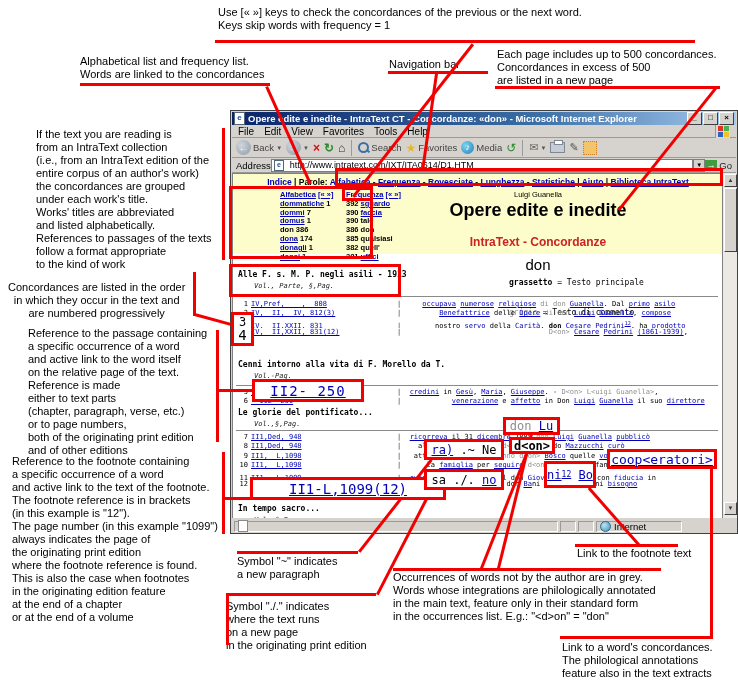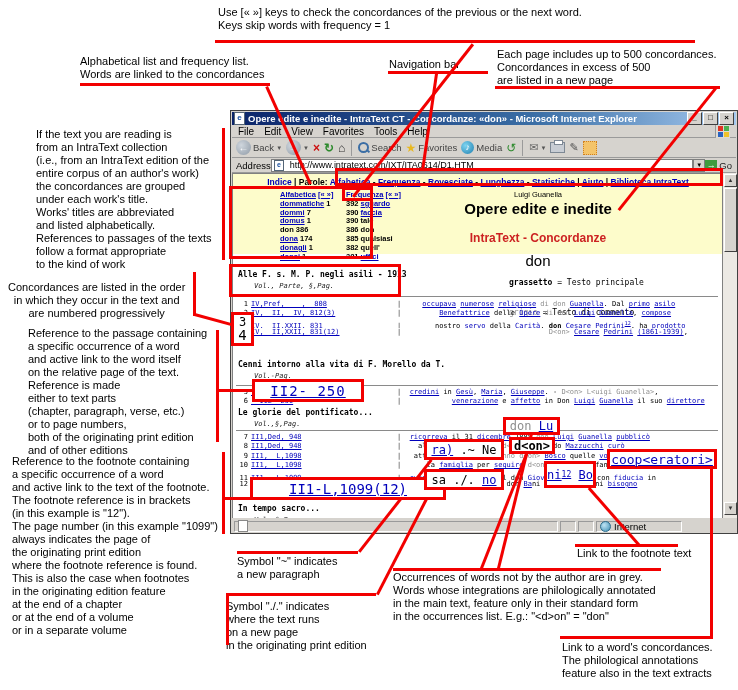--- a/index.html
+++ b/index.html
@@ -79,21 +79,21 @@
   .bd{font-weight:bold;}
   .gy{color:#8f8f8f;}
   .sup{font-size:5px;vertical-align:super;}
   .wordpanel{position:absolute;left:3px;top:17px;width:138px;font-size:7.5px;font-weight:bold;line-height:8.8px;
              white-space:nowrap;margin-left:44px;}
   .wcols{display:flex;}
   .wcol{width:66px;}
   .wcol.freqc{width:72px;}
   .headerblock{position:absolute;left:150px;top:16px;width:310px;text-align:center;}
   .hauthor{font-size:7.5px;}
-  .hwork{font-size:15px;font-weight:bold;margin-top:1px;}
+  .hwork{font-size:18px;font-weight:bold;margin-top:1px;}
   .hsub{font-size:12px;font-weight:bold;color:#cc2222;margin-top:14px;}
   .hkey{font-size:15px;margin-top:7px;}
   .legend{position:absolute;left:276px;top:84px;font-family:"DejaVu Sans Mono",monospace;font-size:8px;
           line-height:10px;white-space:pre;}
   .legend .gy{color:#9a9a9a;}
   .sect{position:absolute;font-family:"DejaVu Sans Mono",monospace;white-space:pre;}
   .stitle{font-size:8px;font-weight:bold;}
   .sfmt{font-size:7px;font-style:italic;color:#222;}
   .shr{position:absolute;left:3px;width:482px;border-top:1px solid #8a8a8a;height:0;}
   .rows{position:absolute;left:3px;width:486px;font-family:"DejaVu Sans Mono",monospace;font-size:7px;}
@@ -172,21 +172,20 @@
       <div>The footnote reference is in brackets</div>
       <div>(in this example is "12").</div>
       <div>The page number (in this example "1099")</div>
       <div>always indicates the page of</div>
       <div>the originating print edition</div>
       <div>where the footnote reference is found.</div>
       <div>This is also the case when footnotes</div>
       <div>in the originating edition feature</div>
       <div>at the end of a chapter</div>
       <div>or at the end of a volume</div>
-      <div>or in a separate volume</div>
     </div>
   <div class="ann" style="left:237px;top:555px;">
       <div>Symbol "~" indicates</div>
       <div>a new paragraph</div>
     </div>
   <div class="ann" style="left:226px;top:600px;">
       <div>Symbol "./." indicates</div>
       <div>where the text runs</div>
       <div>on a new page</div>
       <div>in the originating print edition</div>

